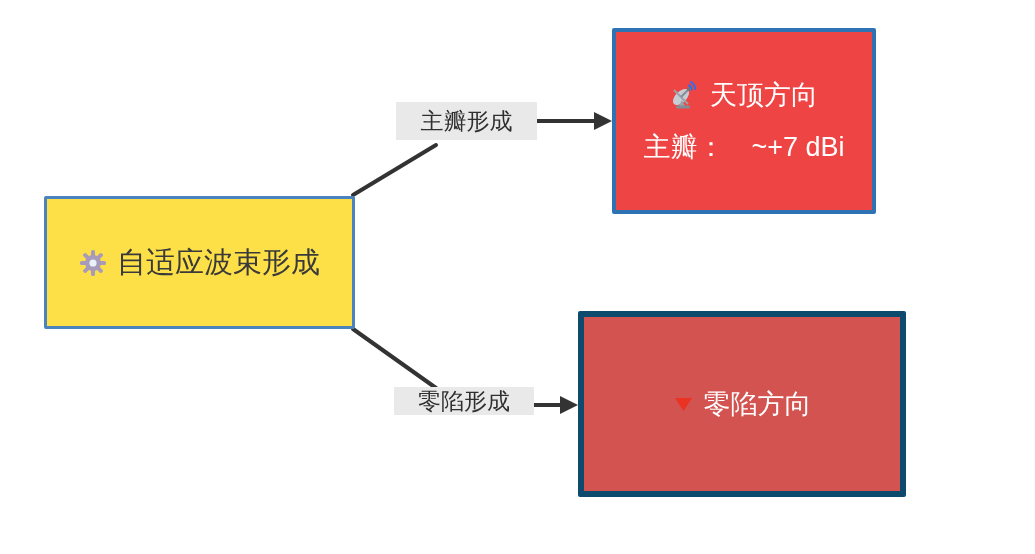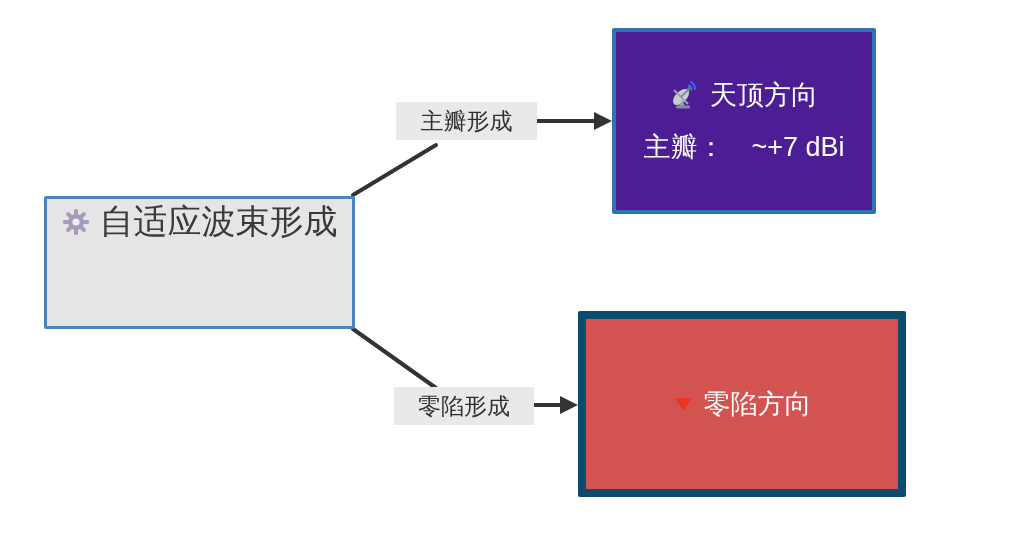--- a/index.html
+++ b/index.html
@@ -41,43 +41,42 @@
   }
   .node .icon {
     display: inline-flex;
     align-items: center;
     margin-right: 10px;
   }
   
   .node-source {
     left: 44px; top: 196px;
     width: 311px; height: 133px;
-    background: #e5e5e5;
+    background: #fde047;
     border: 3px solid #4a83bd;
     color: #3a3a3a;
-    font-size: 34px;
+    font-size: 29px;
     gap: 8px;
-    justify-content: space-between;
   }
   
   .node-zenith {
     left: 612px; top: 28px;
     width: 264px; height: 186px;
-    background: #4c1d95;
+    background: #ef4444;
     border: 4px solid #2e74b5;
     color: #ffffff;
     font-size: 27px;
     gap: 16px;
   }
   
   .node-null {
     left: 578px; top: 311px;
     width: 328px; height: 186px;
     background: #d25350;
-    border: 8px solid #0c4a6e;
+    border: 6px solid #0c4a6e;
     color: #ffffff;
     font-size: 27px;
     gap: 15px;
   }
   .edge-label {
     position: absolute;
     box-sizing: border-box;
     display: flex;
     align-items: center;
     justify-content: center;
@@ -86,21 +85,21 @@
     font-size: 23px;
     white-space: nowrap;
     z-index: 2;
   }
   .edge-label-top {
     left: 396px; top: 102px;
     width: 141px; height: 38px;
   }
   .edge-label-bottom {
     left: 394px; top: 387px;
-    width: 140px; height: 38px;
+    width: 140px; height: 28px;
   }
 </style>
 </head>
 <body>
 
 <div class="canvas">
 
   <svg class="edges-svg" viewBox="0 0 1035 554" xmlns="http://www.w3.org/2000/svg">
 
     <line x1="353" y1="195" x2="436" y2="145" stroke="#333333" stroke-width="4" stroke-linecap="round"></line>

